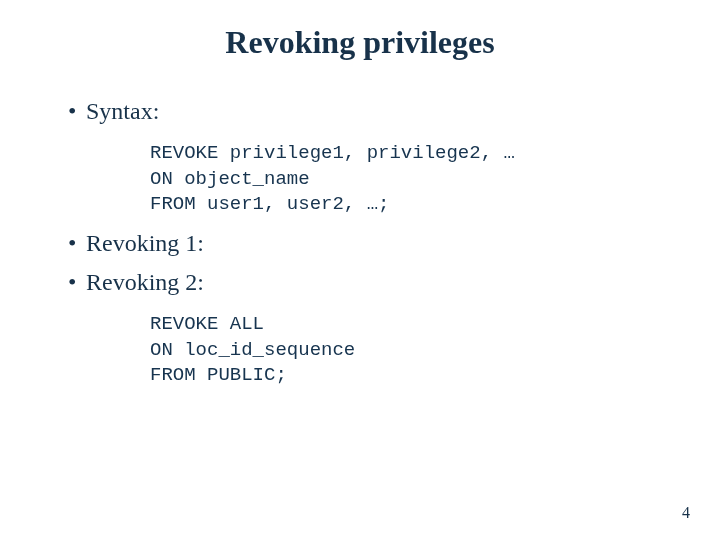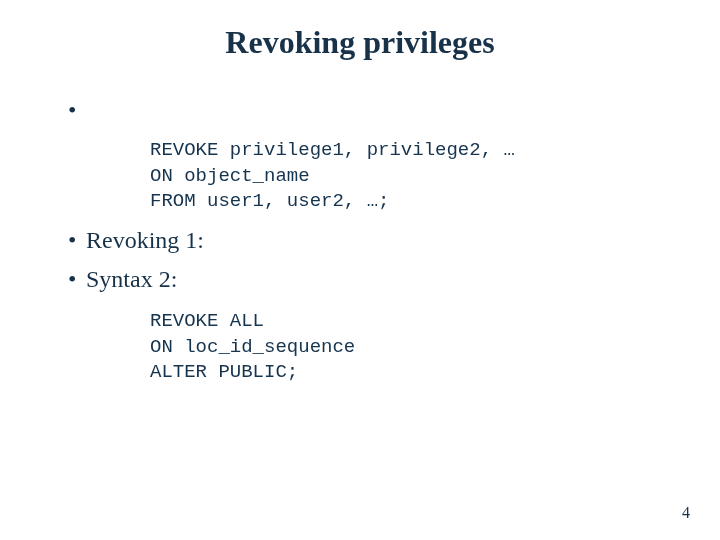--- a/index.html
+++ b/index.html
@@ -72,34 +72,35 @@
 </head>
 <body>
 
 <div class="slide">
   <div class="title">Revoking privileges</div>
 
   <div class="content">
 
     <div class="bullet">
       <span class="dot">•</span>
+      <span>Syntax:</span>
     </div>
     <div class="code-block">REVOKE privilege1, privilege2, …
 ON object_name
 FROM user1, user2, …;</div>
 
     <div class="bullet">
       <span class="dot">•</span>
       <span>Revoking 1:</span>
     </div>
 
     <div class="bullet">
       <span class="dot">•</span>
-      <span>Syntax 2:</span>
+      <span>Revoking 2:</span>
     </div>
     <div class="code-block">REVOKE ALL
 ON loc_id_sequence
-ALTER PUBLIC;</div>
+FROM PUBLIC;</div>
 
   </div>
 
   <div class="page-num">4</div>
 </div>
 
 </body></html>

